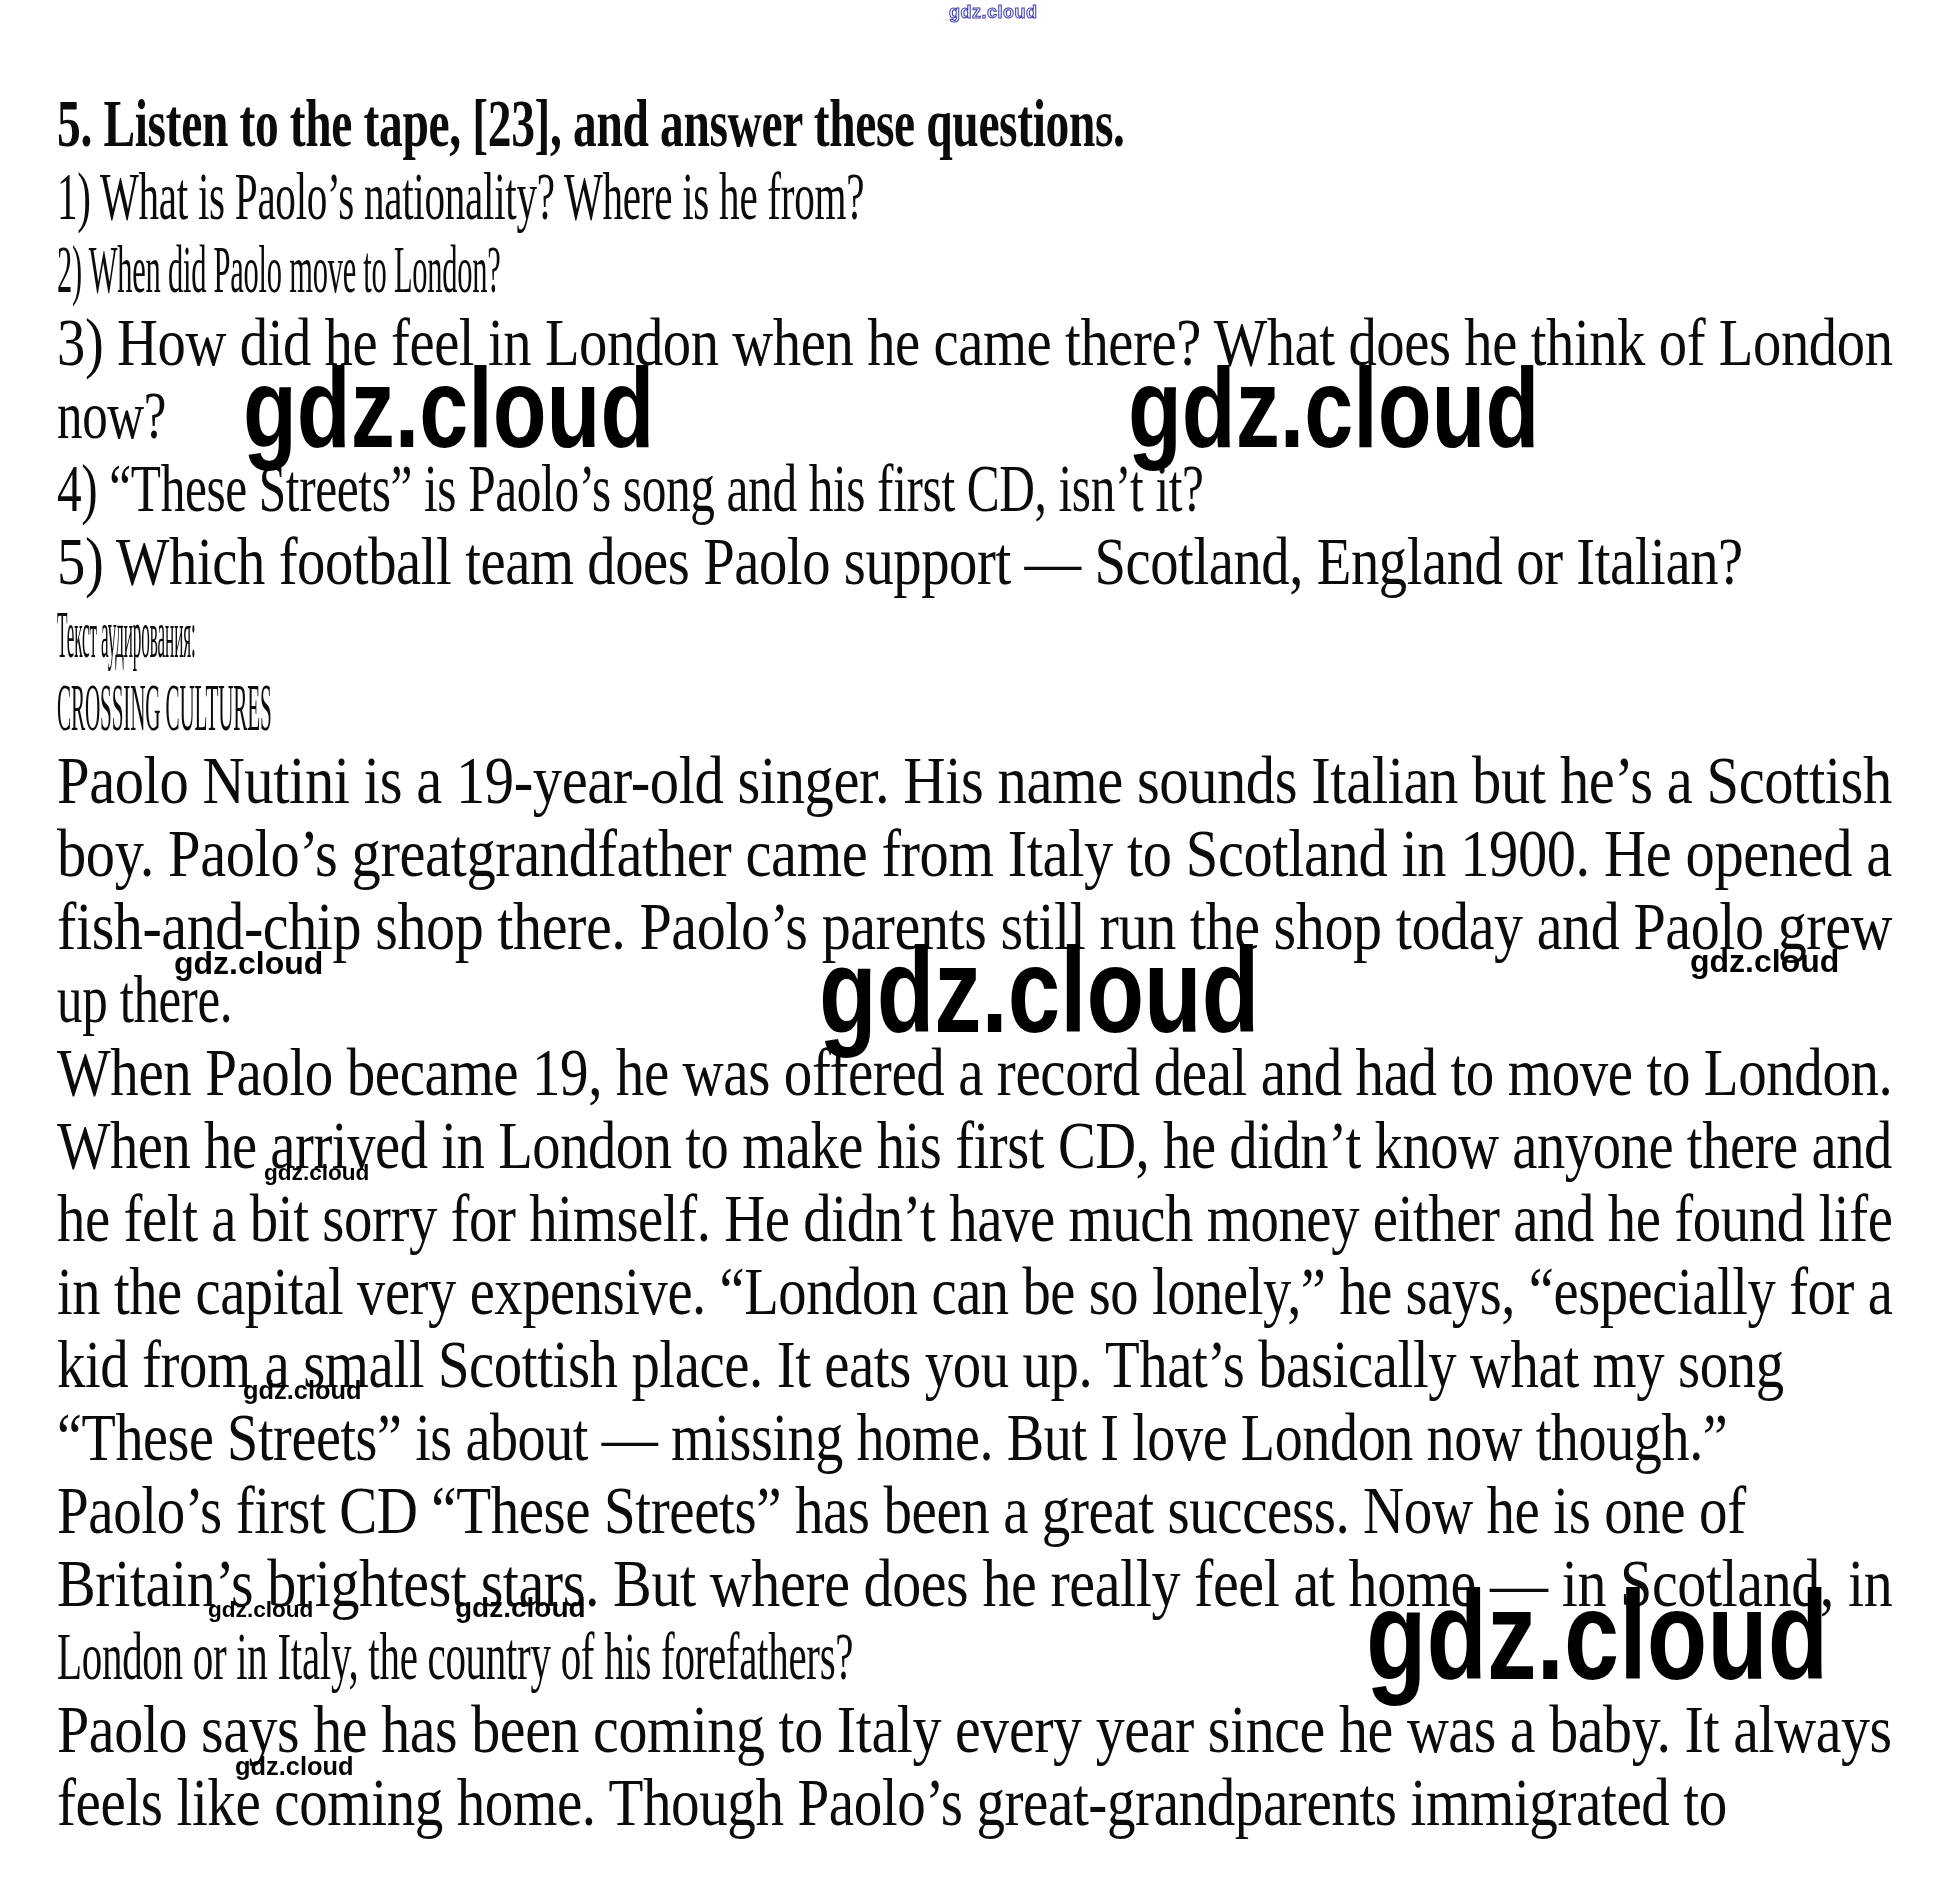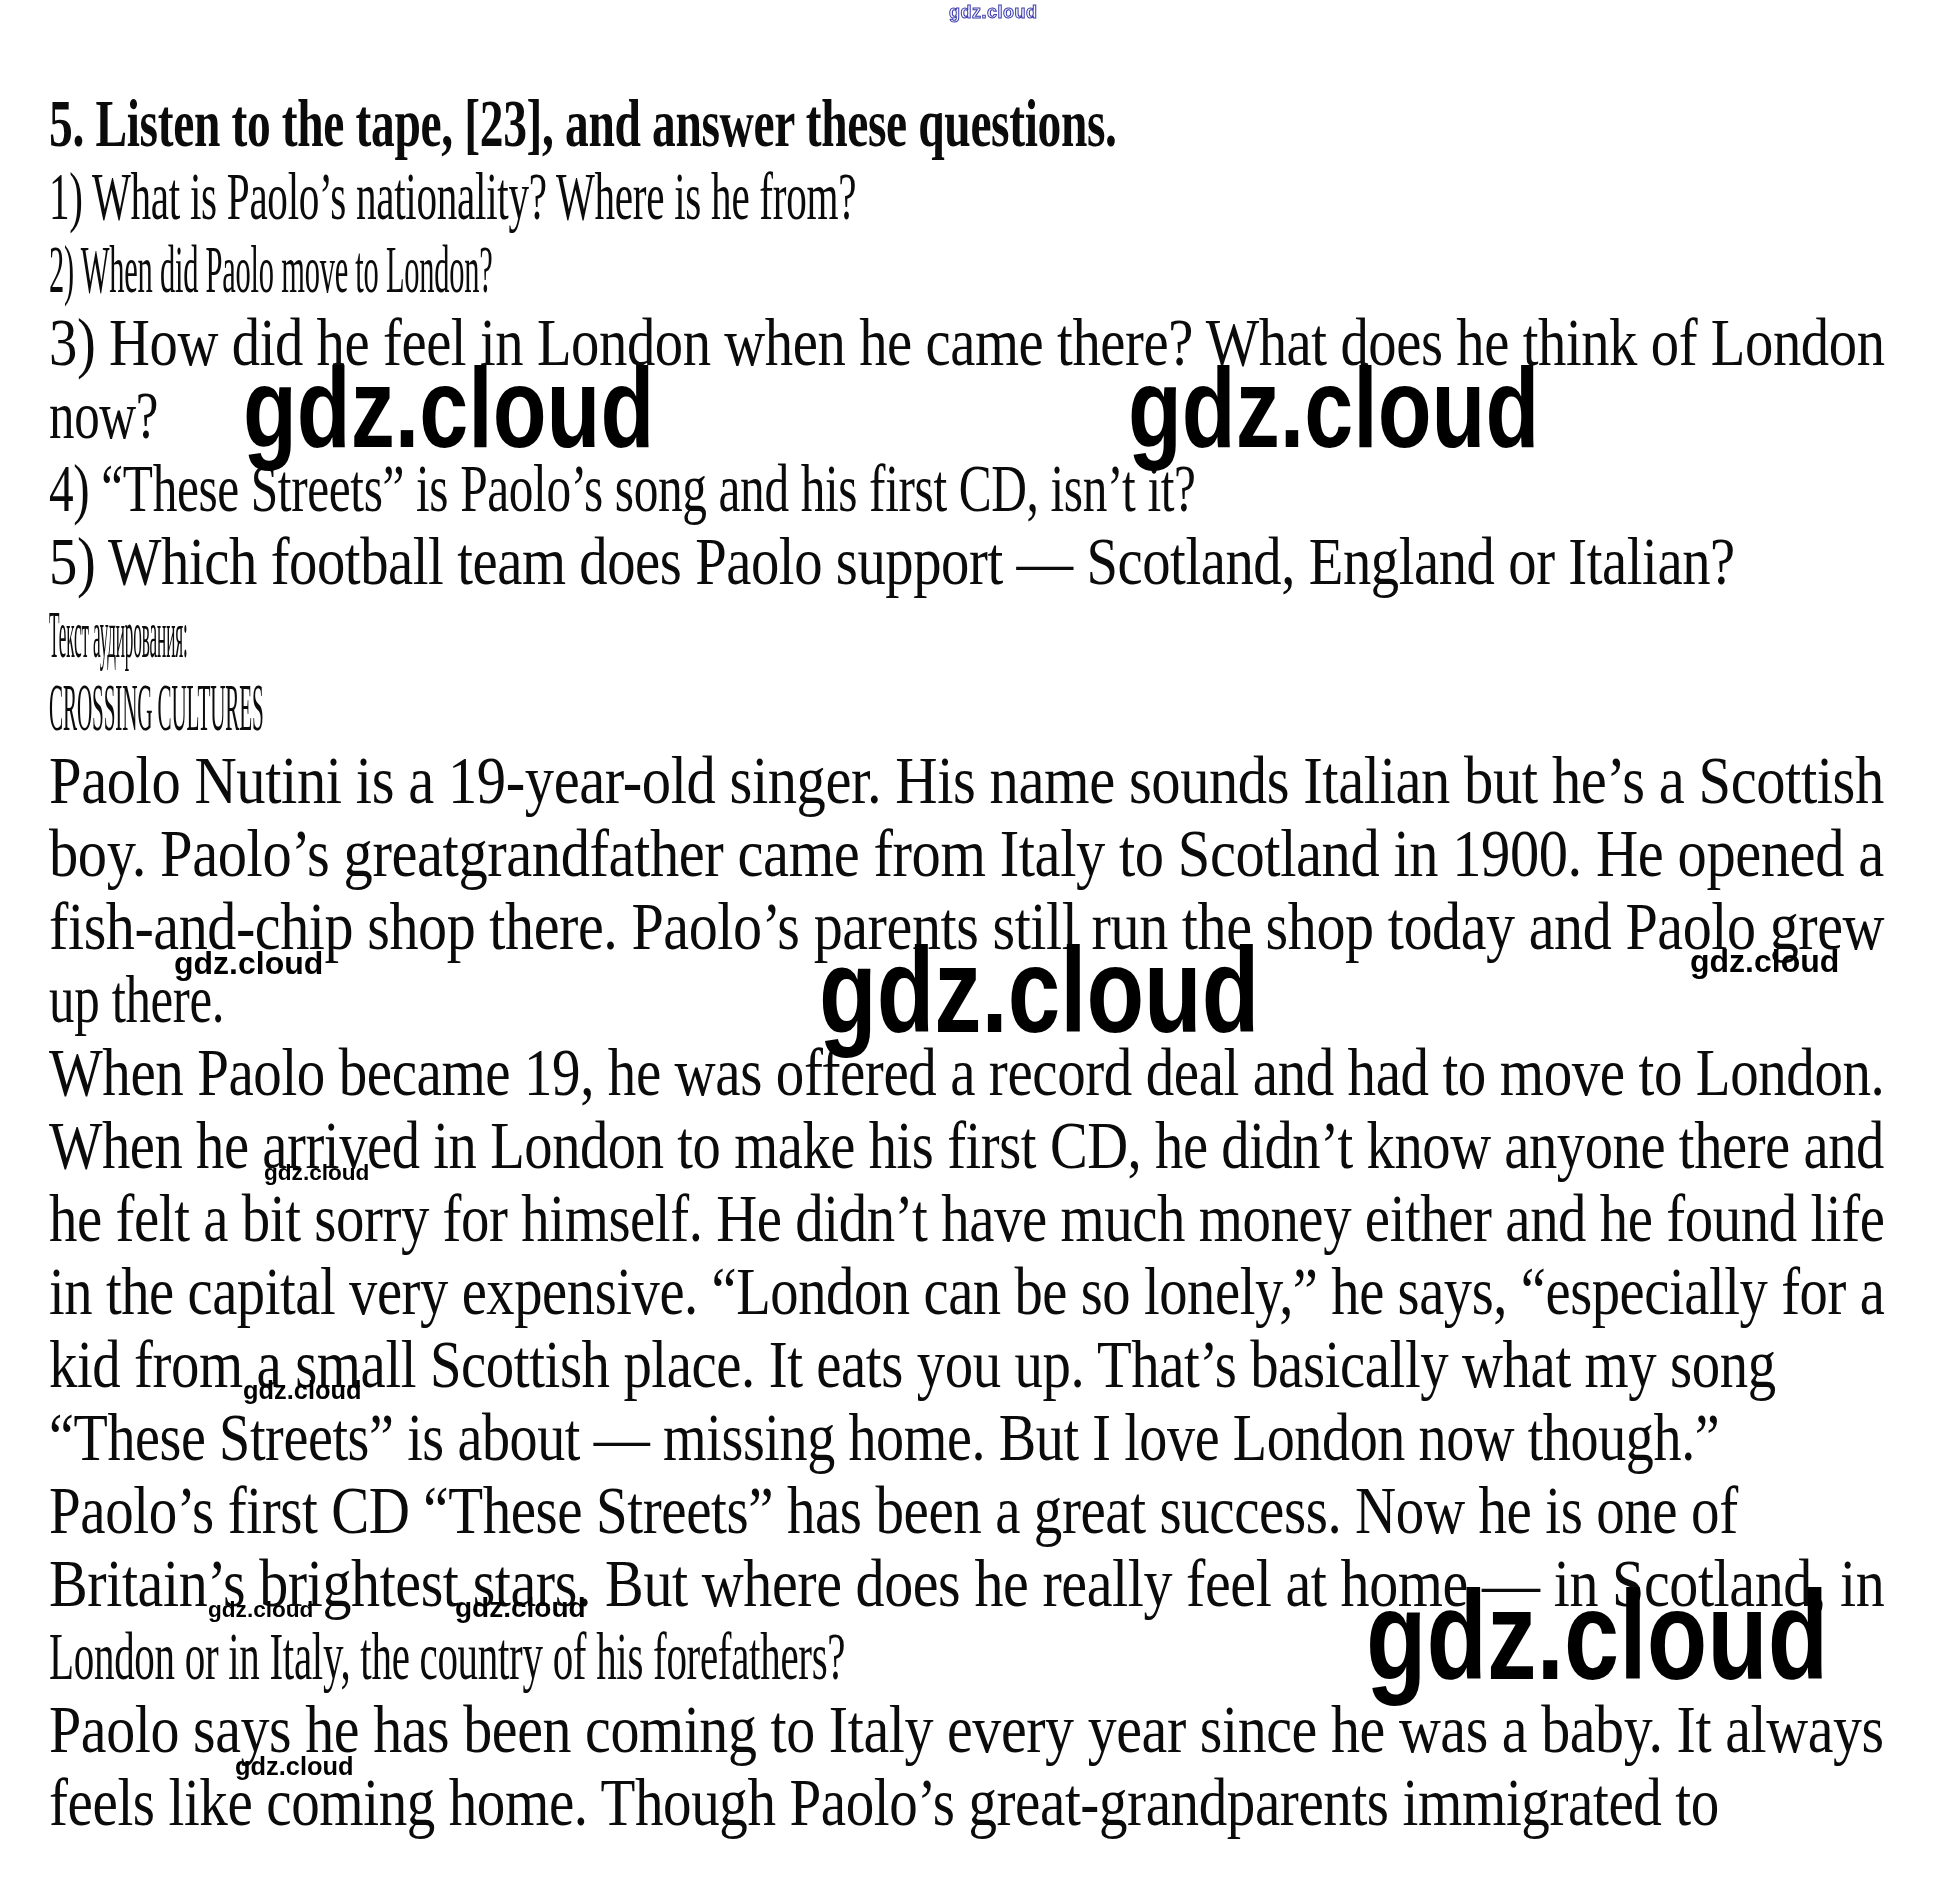--- a/index.html
+++ b/index.html
@@ -7,21 +7,21 @@
     position: relative;
     width: 1944px;
     height: 1897px;
     background: #ffffff;
     overflow: hidden;
     font-family: "Liberation Serif", "DejaVu Serif", serif;
     color: #0b0b0b;
   }
   #doc-body {
     position: absolute;
-    left: 49px;
+    left: 57px;
     top: 87px;
     width: 1831px;
   }
   .line {
     height: 73px;
     line-height: 73px;
     font-size: 68px;
     white-space: nowrap;
     transform-origin: 0 50%;
     letter-spacing: -0.5px;

